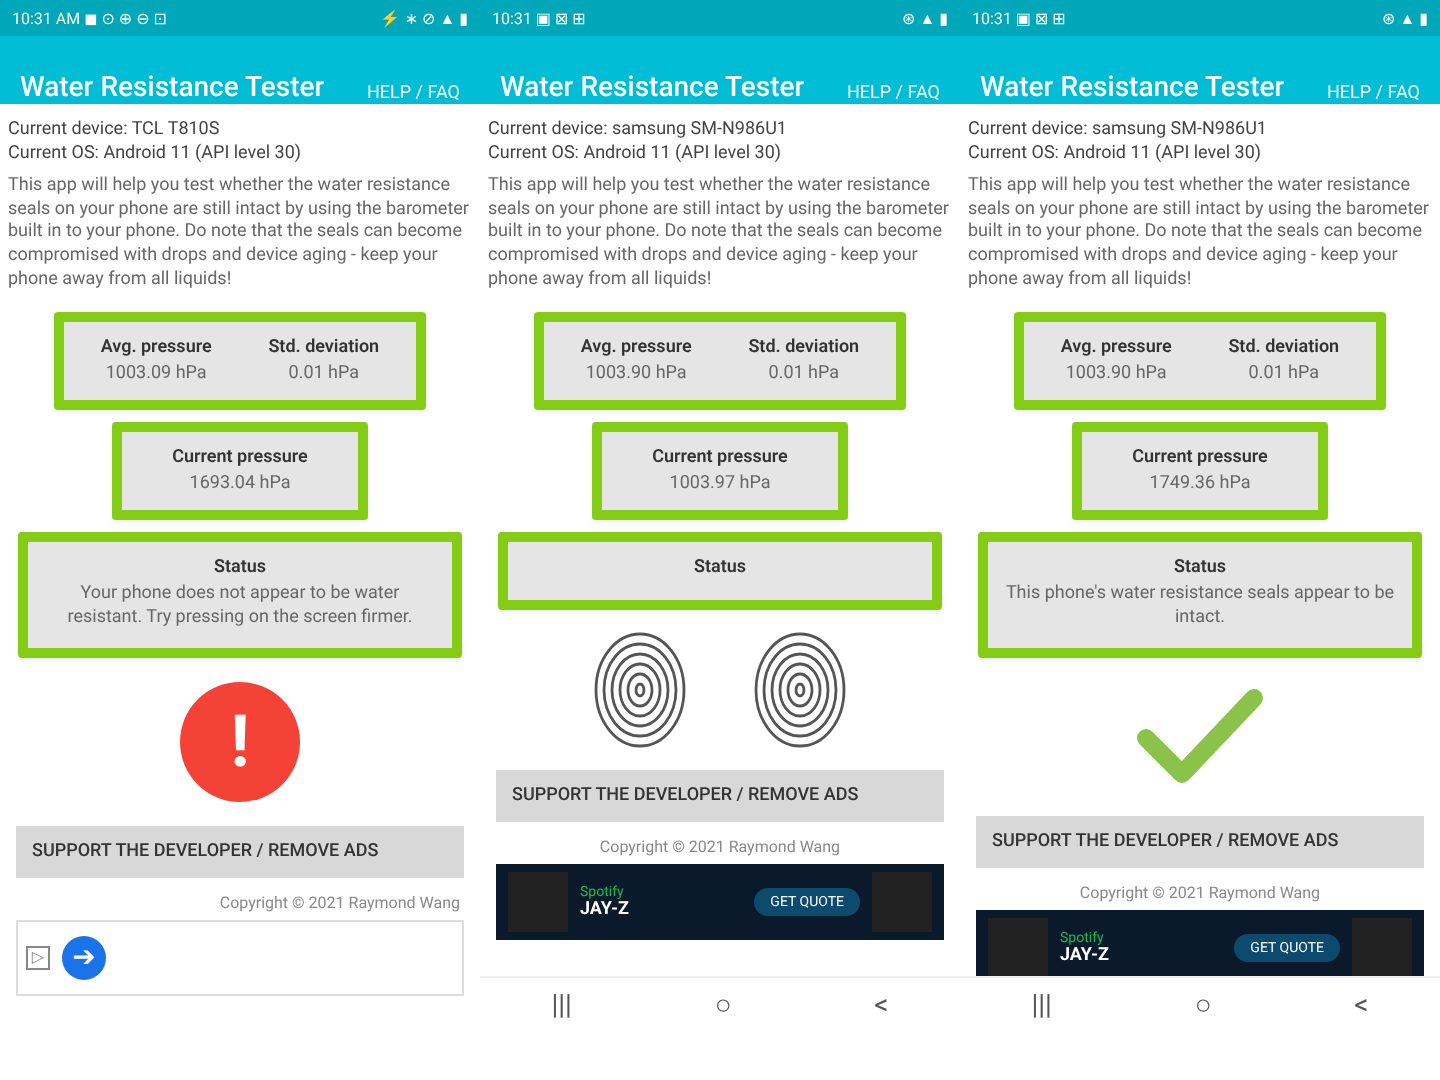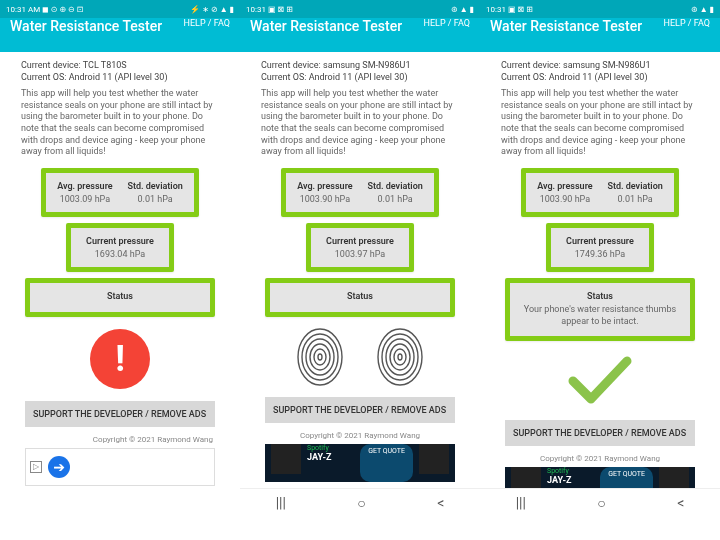--- a/index.html
+++ b/index.html
@@ -1,39 +1,39 @@
 <!DOCTYPE html>
 <html><head>
 <meta charset="utf-8">
 <style>
 *{margin:0;padding:0;box-sizing:border-box;font-family:Roboto,Arial,sans-serif}
 body{background:#fff;width:720px;height:540px;display:flex}
 .screen{width:240px;height:516px;background:#fff;position:relative;overflow:hidden;display:flex;flex-direction:column}
 .statusbar{height:18px;background:#00a7b8;display:flex;justify-content:space-between;align-items:center;padding:0 6px;font-size:8px;color:#fff}
 .sb-left,.sb-right{display:flex;gap:2px;align-items:center}
-.appbar{height:34px;background:#00bcd4;display:flex;justify-content:space-between;align-items:flex-start;padding:0 10px}
+.appbar{height:34px;background:#00bcd4;display:flex;justify-content:space-between;align-items:flex-end;padding:0 10px}
 .title{color:#fff;font-size:14px;font-weight:500}
 .help{color:#fff;font-size:9px}
-.content{flex:1;padding:6px 21px;overflow:hidden;font-size:9px;color:#555}
+.content{flex:1;padding:6px 4px;overflow:hidden;font-size:9px;color:#555}
 .devline{font-size:9px;color:#444;margin:2px 0}
 .desc{font-size:9px;color:#666;line-height:1.3;margin:6px 0 10px}
 .card{background:#e5e5e5;border:5px solid #84cc16;box-shadow:0 1px 2px rgba(0,0,0,0.08);border-radius:2px;padding:8px;margin:6px auto;text-align:center}
 .row{display:flex;gap:8px;justify-content:center}
 .col{flex:1;text-align:center}
 .lbl{font-size:9px;font-weight:600;color:#333;margin-bottom:3px}
 .val{font-size:9px;color:#666}
 .status-card{width:96%}
 .status-text{font-size:9px;color:#666;line-height:1.3}
 .alert-circle{width:60px;height:60px;background:#f44336;border-radius:50%;margin:12px auto;display:flex;align-items:center;justify-content:center;color:#fff;font-size:36px;font-weight:bold}
 .supportbtn{background:#d8d8d8;color:#333;font-size:9px;font-weight:500;padding:8px;text-align:left;margin:8px 4px}
 .copyright{font-size:8px;color:#888;text-align:right;margin:4px 6px}
 .prints{display:flex;justify-content:center;gap:30px;margin:10px 0}
 .fp{width:50px;height:60px}
 .check{width:70px;height:55px;margin:12px auto;display:block}
-.adbar{height:38px;background:#0a1a2a;margin:0 4px;display:flex;padding:0 6px;gap:6px}
+.adbar{height:38px;background:#0a1a2a;margin:0 4px;display:flex;align-items:center;padding:0 6px;gap:6px}
 .adthumb{width:30px;height:30px;background:#222}
 .adtxt{flex:1}
 .adlbl{color:#1db954;font-size:7px}
 .adname{color:#fff;font-size:9px;font-weight:bold}
 .adbtn{background:#0c4a6e;color:#fff;font-size:7px;padding:3px 8px;border-radius:10px}
 .adwhite{height:38px;border:1px solid #ddd;margin:4px 4px 0;display:flex;align-items:center;padding:4px;gap:6px}
 .adwl{width:12px;height:12px;border:1px solid #888;font-size:8px;text-align:center;color:#888}
 .adwt{flex:1;font-size:8px}
 .adwt1{color:#333}
 .adwt2{color:#1a73e8}
@@ -73,20 +73,21 @@
             <div class="val">0.01 hPa</div>
           </div>
       </div>
     </div>
     <div class="card" style="width:55%">
       <div class="lbl">Current pressure</div>
       <div class="val">1693.04 hPa</div>
     </div>
     <div class="card status-card">
       <div class="lbl">Status</div>
+      <div class="status-text">Your phone does not appear to be water resistant. Try pressing on the screen firmer.</div>
     </div>
     <div class="alert-circle">!</div>
     <div class="supportbtn">SUPPORT THE DEVELOPER / REMOVE ADS</div>
     <div class="copyright">Copyright © 2021 Raymond Wang</div>
     <div class="adwhite">
       <div class="adwl">▷</div>
       <div class="adarr">➔</div>
     </div>
   </div>
 </div>
@@ -198,21 +199,21 @@
             <div class="val">0.01 hPa</div>
           </div>
       </div>
     </div>
     <div class="card" style="width:55%">
       <div class="lbl">Current pressure</div>
       <div class="val">1749.36 hPa</div>
     </div>
     <div class="card status-card">
       <div class="lbl">Status</div>
-      <div class="status-text">Your phone's water resistance thumbs appear to be intact.</div>
+      <div class="status-text">This phone's water resistance seals appear to be intact.</div>
     </div>
     <svg class="check" viewBox="0 0 70 55">
         <polyline points="8,28 26,46 62,8" fill="none" stroke="#8bc34a" stroke-width="9" stroke-linecap="round" stroke-linejoin="round"></polyline>
       </svg>
     <div class="supportbtn">SUPPORT THE DEVELOPER / REMOVE ADS</div>
     <div class="copyright" style="text-align:center">Copyright © 2021 Raymond Wang</div>
     <div class="adbar">
       <div class="adthumb"></div>
       <div class="adtxt">
           <div class="adlbl">Spotify</div>

